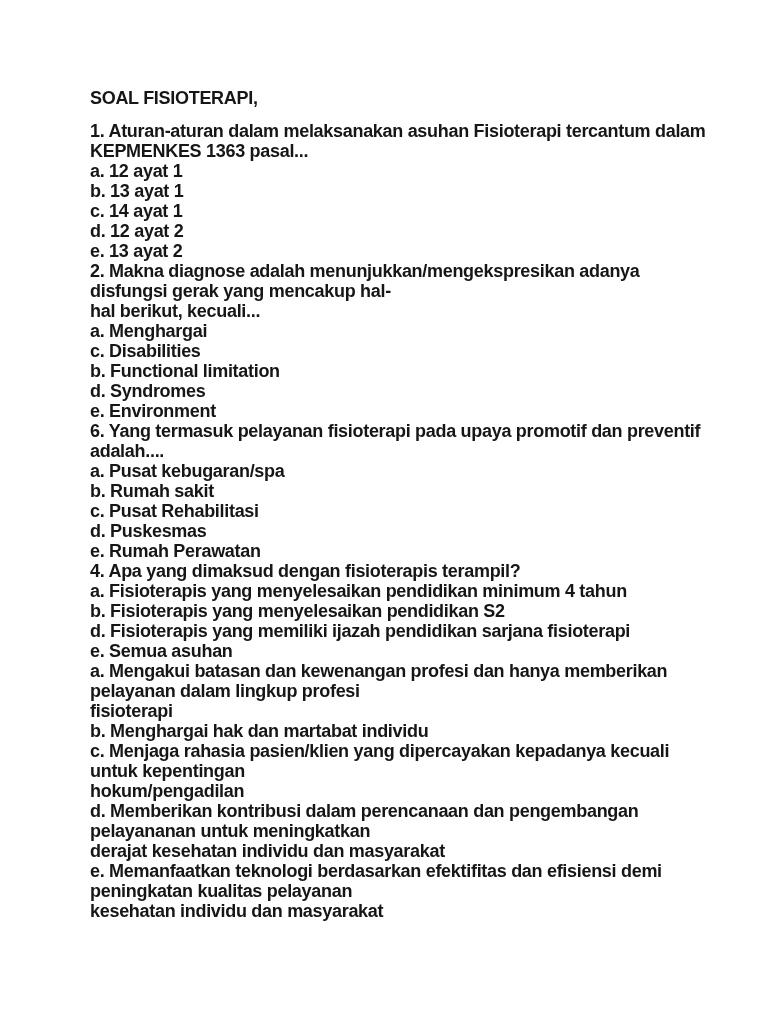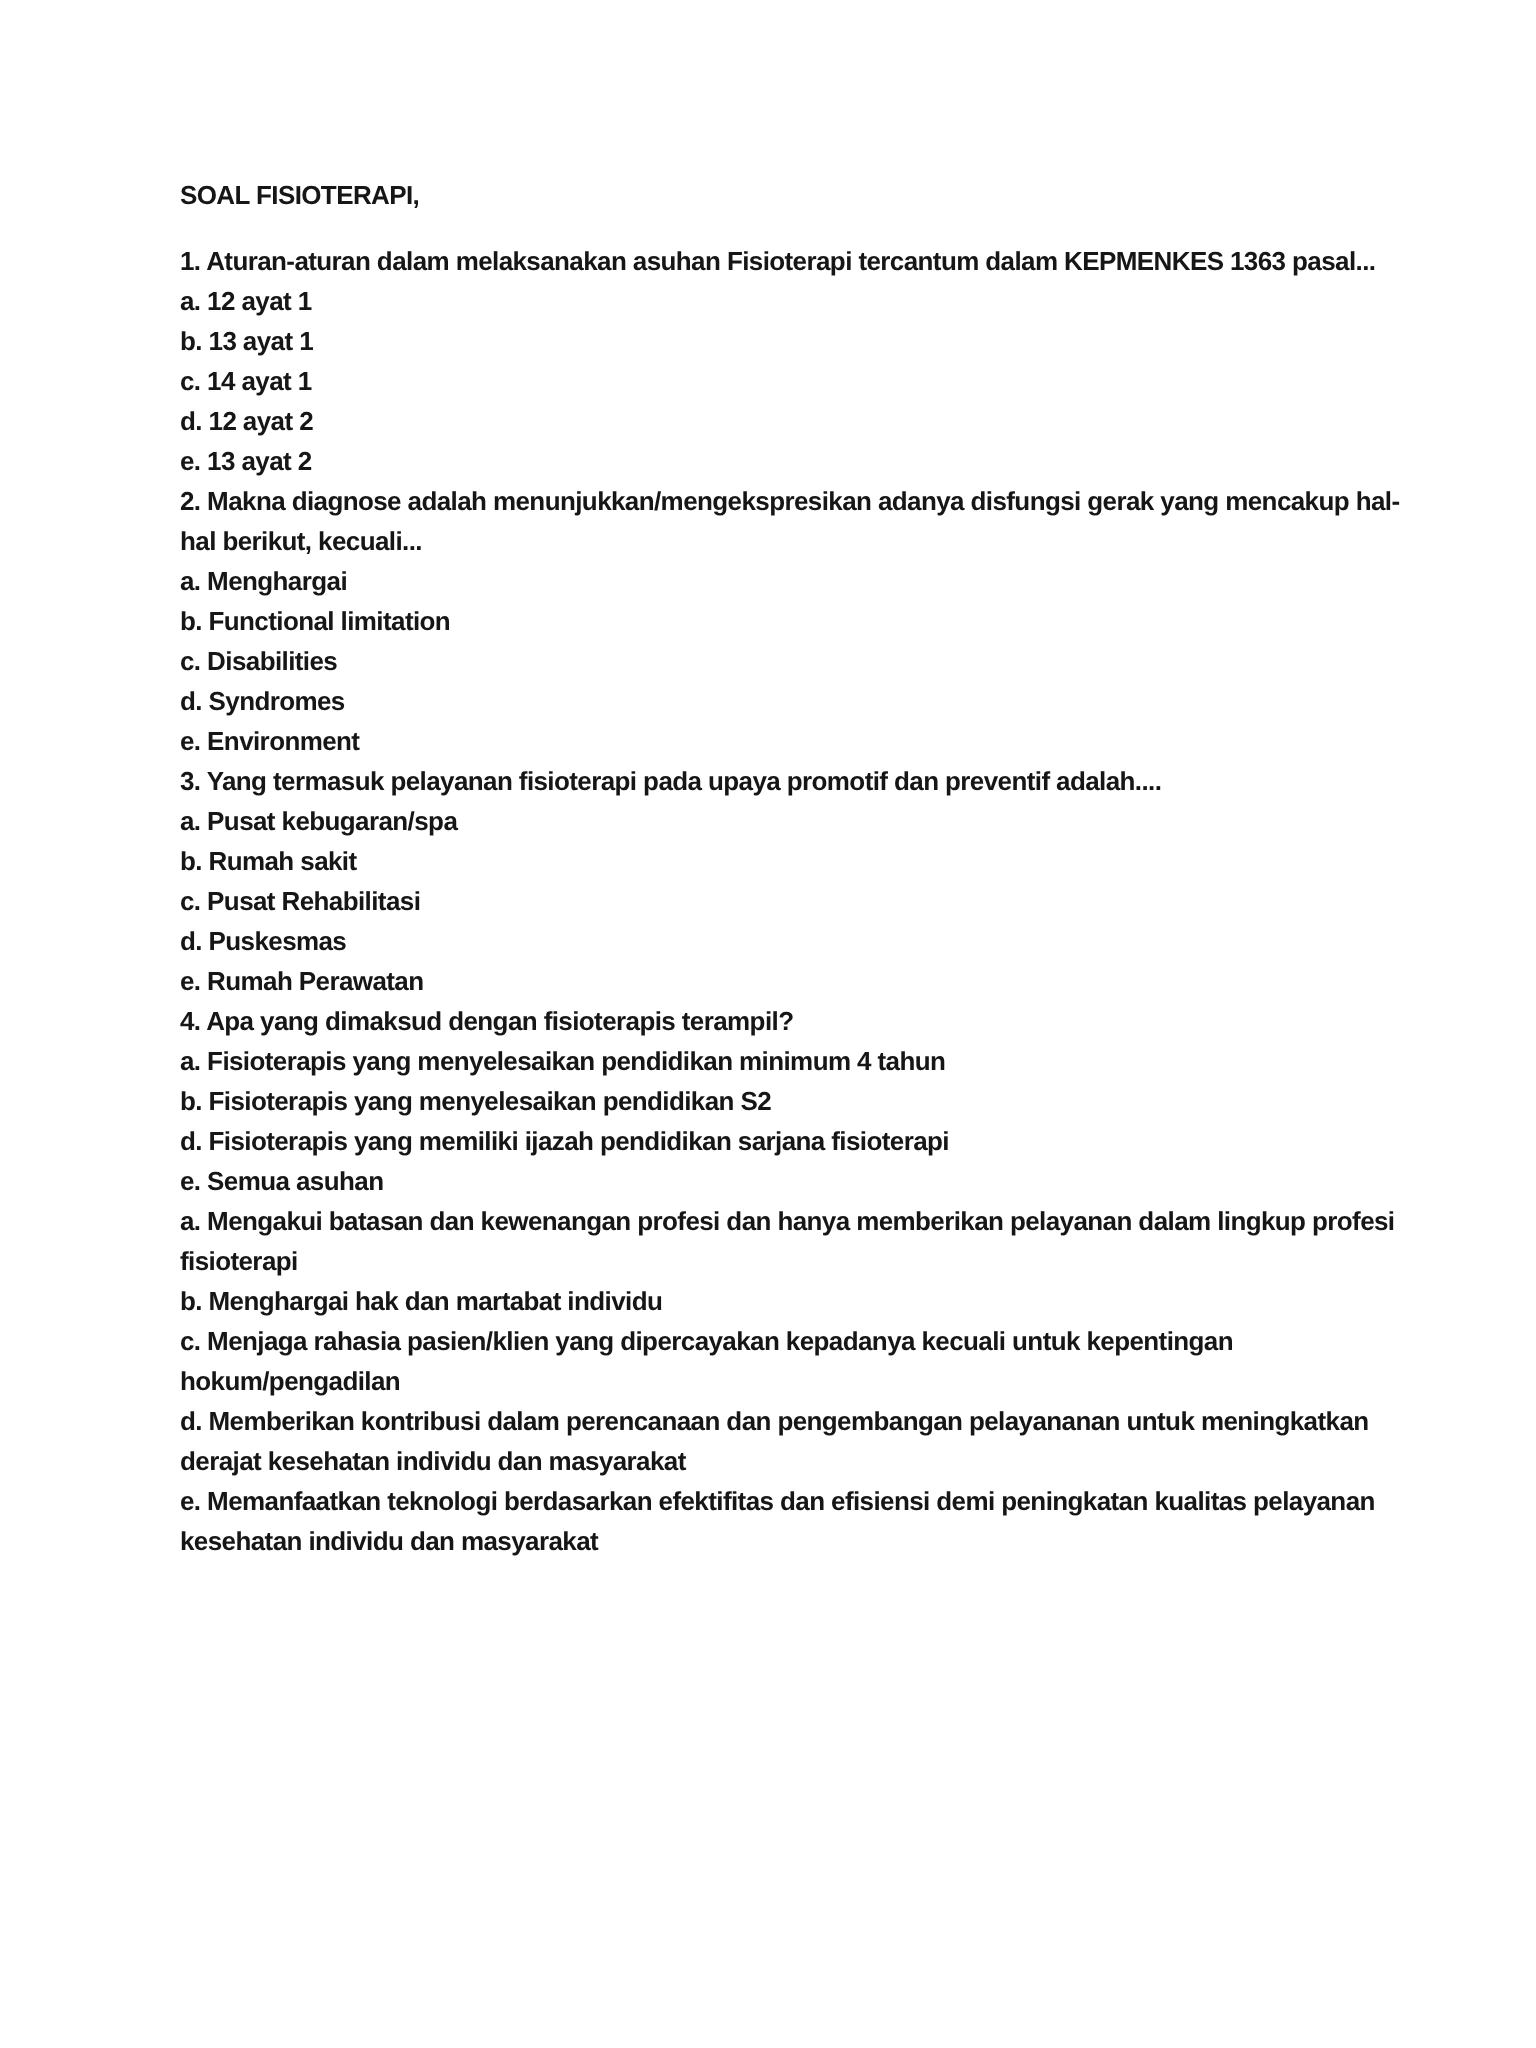--- a/index.html
+++ b/index.html
@@ -14,21 +14,21 @@
     font-family: "Liberation Sans", "DejaVu Sans", sans-serif;
   }
   .page {
     box-sizing: border-box;
     width: 768px;
     height: 1024px;
     background: #ffffff;
     padding: 88px 60px 0 90px;
     color: #161616;
     font-weight: 700;
-    font-size: 13px;
+    font-size: 18px;
     line-height: 20px;
     letter-spacing: -0.3px;
   }
   .doc-title {
     margin: 0 0 13px 0;
     white-space: pre-line;
   }
   .question-block {
   }
   .question-text,
@@ -47,27 +47,27 @@
         <div class="option-text">a. 12 ayat 1</div>
         <div class="option-text">b. 13 ayat 1</div>
         <div class="option-text">c. 14 ayat 1</div>
         <div class="option-text">d. 12 ayat 2</div>
         <div class="option-text">e. 13 ayat 2</div>
       </div>
       <div class="question-block">
         <div class="question-text">2. Makna diagnose adalah menunjukkan/mengekspresikan adanya disfungsi gerak yang mencakup hal-
 hal berikut, kecuali...</div>
         <div class="option-text">a. Menghargai</div>
+        <div class="option-text">c. Disabilities</div>
         <div class="option-text">b. Functional limitation</div>
-        <div class="option-text">c. Disabilities</div>
         <div class="option-text">d. Syndromes</div>
         <div class="option-text">e. Environment</div>
       </div>
       <div class="question-block">
-        <div class="question-text">3. Yang termasuk pelayanan fisioterapi pada upaya promotif dan preventif adalah....</div>
+        <div class="question-text">6. Yang termasuk pelayanan fisioterapi pada upaya promotif dan preventif adalah....</div>
         <div class="option-text">a. Pusat kebugaran/spa</div>
         <div class="option-text">b. Rumah sakit</div>
         <div class="option-text">c. Pusat Rehabilitasi</div>
         <div class="option-text">d. Puskesmas</div>
         <div class="option-text">e. Rumah Perawatan</div>
       </div>
       <div class="question-block">
         <div class="question-text">4. Apa yang dimaksud dengan fisioterapis terampil?</div>
         <div class="option-text">a. Fisioterapis yang menyelesaikan pendidikan minimum 4 tahun</div>
         <div class="option-text">b. Fisioterapis yang menyelesaikan pendidikan S2</div>

